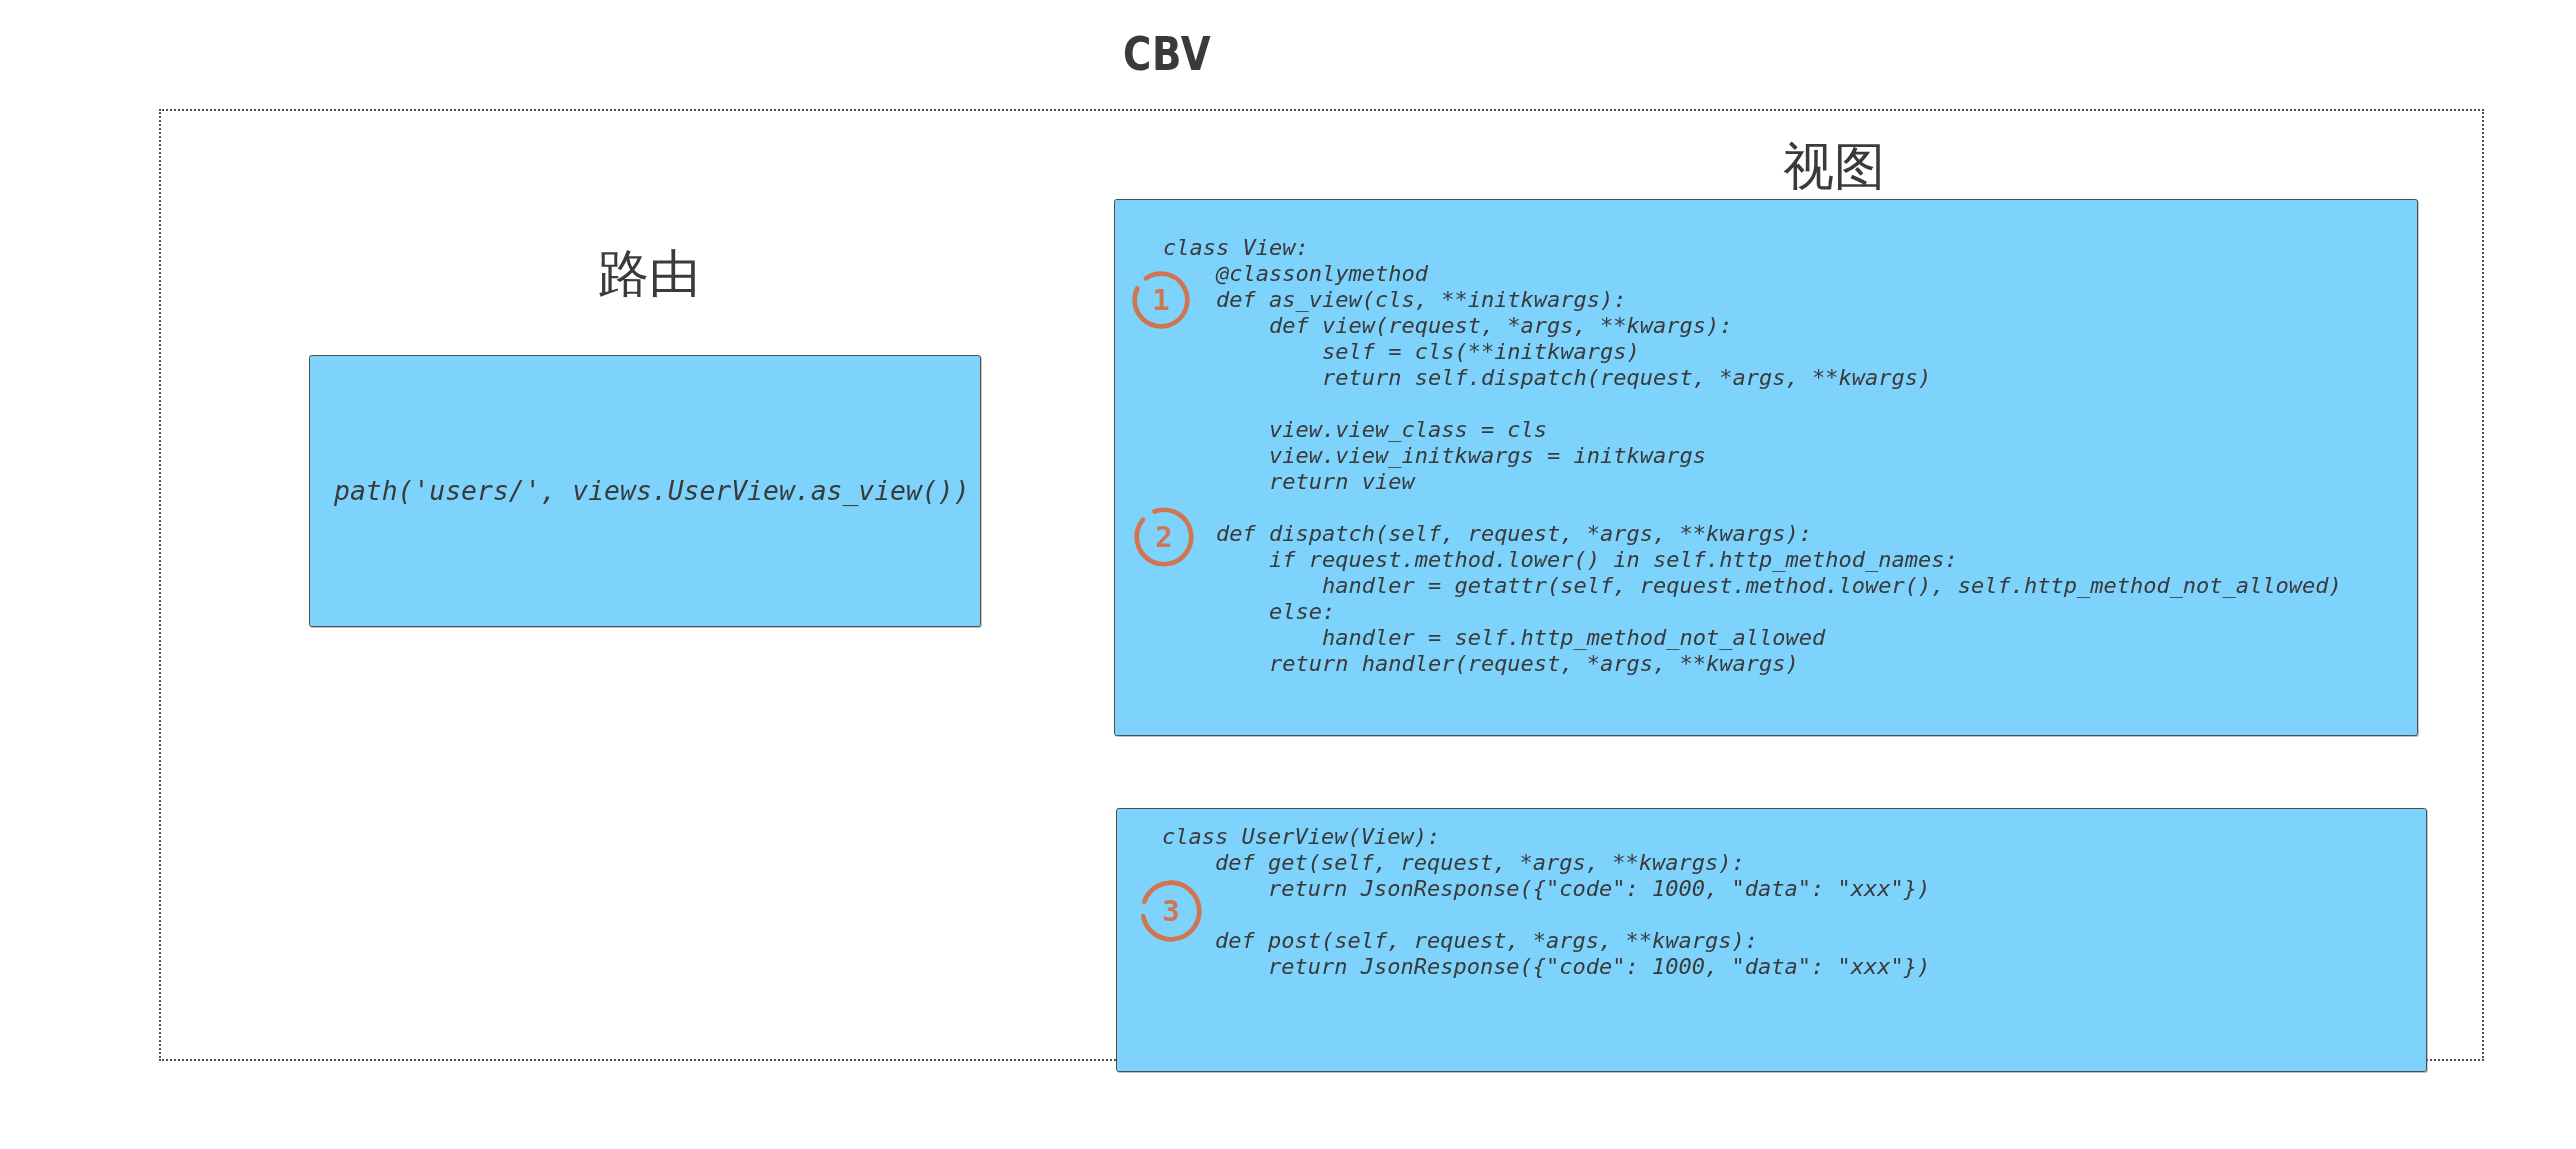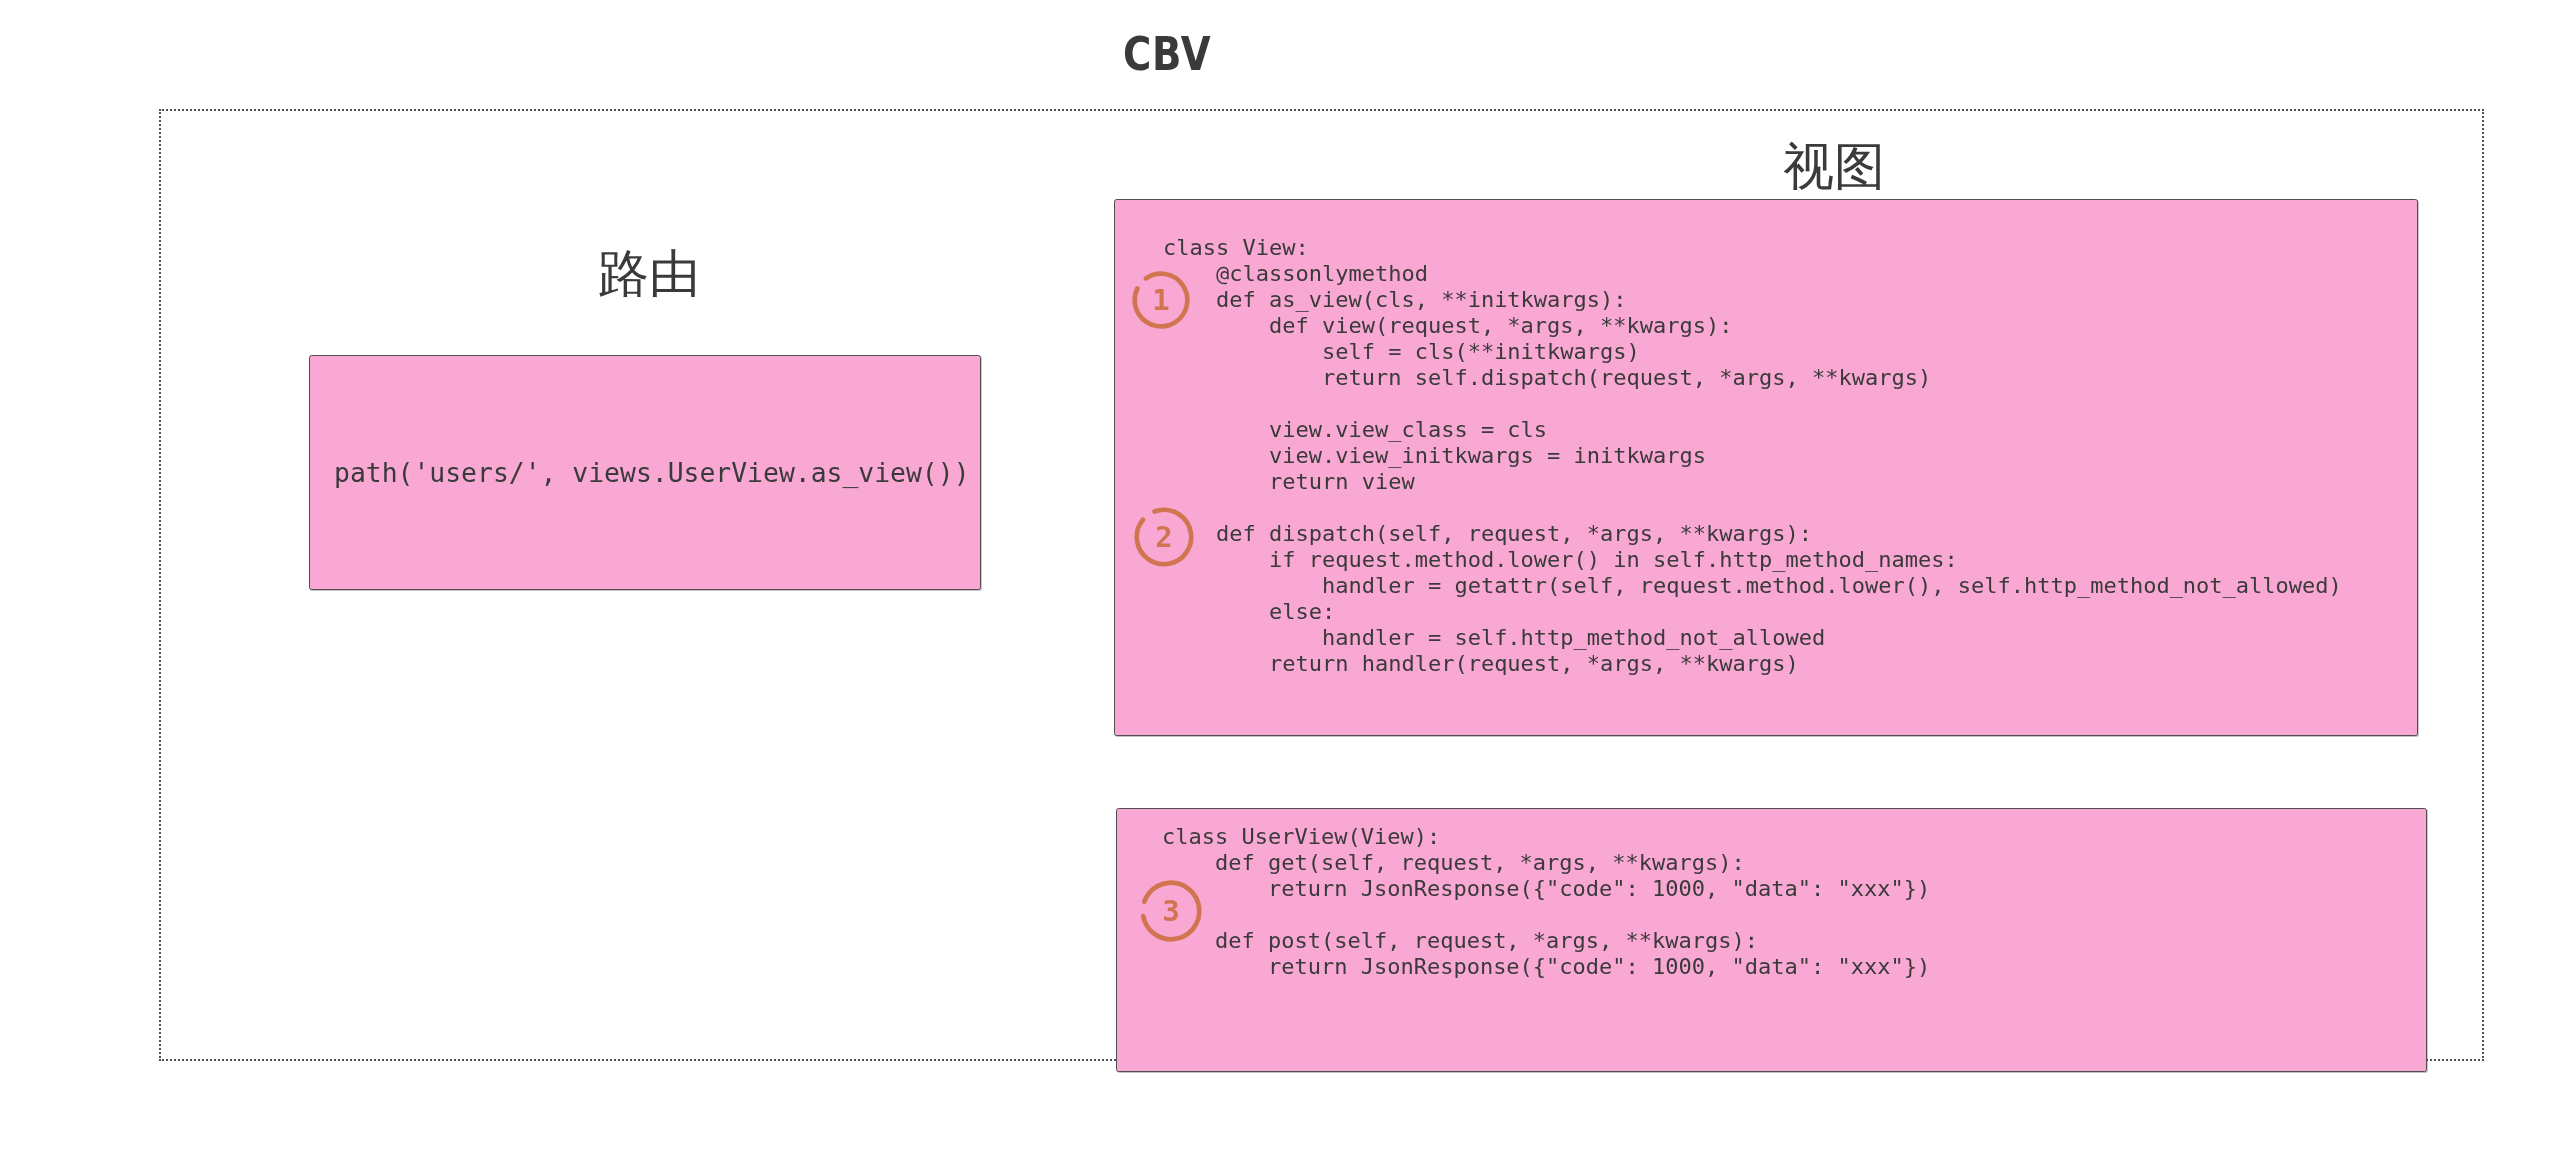--- a/index.html
+++ b/index.html
@@ -38,25 +38,26 @@
     font-size: 51px;
     color: var(--text, #3a3a3a);
     white-space: nowrap;
   }
   .route-label { left: 598px; top: 240px; }
   .view-label  { left: 1783px; top: 133px; }
   .box {
     position: absolute;
     border: 1.7px solid var(--border, #4f4f4f);
     border-radius: 2.6px;
-    background: #f9a8d4;
+    background: #7dd3fc;
     box-sizing: border-box;
     box-shadow: 0.9px 0.9px 0 rgba(79,79,79,0.35);
+    font-style: italic;
   }
-  .route-box { left: 309px; top: 355px; width: 672px; height: 235px; display: flex; align-items: center; }
+  .route-box { left: 309px; top: 355px; width: 672px; height: 272px; display: flex; align-items: center; }
   .view-box  { left: 1114px; top: 199px; width: 1304px; height: 537px; }
   .userview-box { left: 1116px; top: 808px; width: 1311px; height: 264px; }
   pre.code {
     margin: 0;
     font-family: "DejaVu Sans Mono", monospace;
     color: #3a3a3a;
     white-space: pre;
   }
   .route-box pre.code { font-size: 26.4px; line-height: 34px; padding-left: 24px; }
   .view-box pre.code { font-size: 22px; line-height: 26px; padding: 35px 0 0 48px; }

